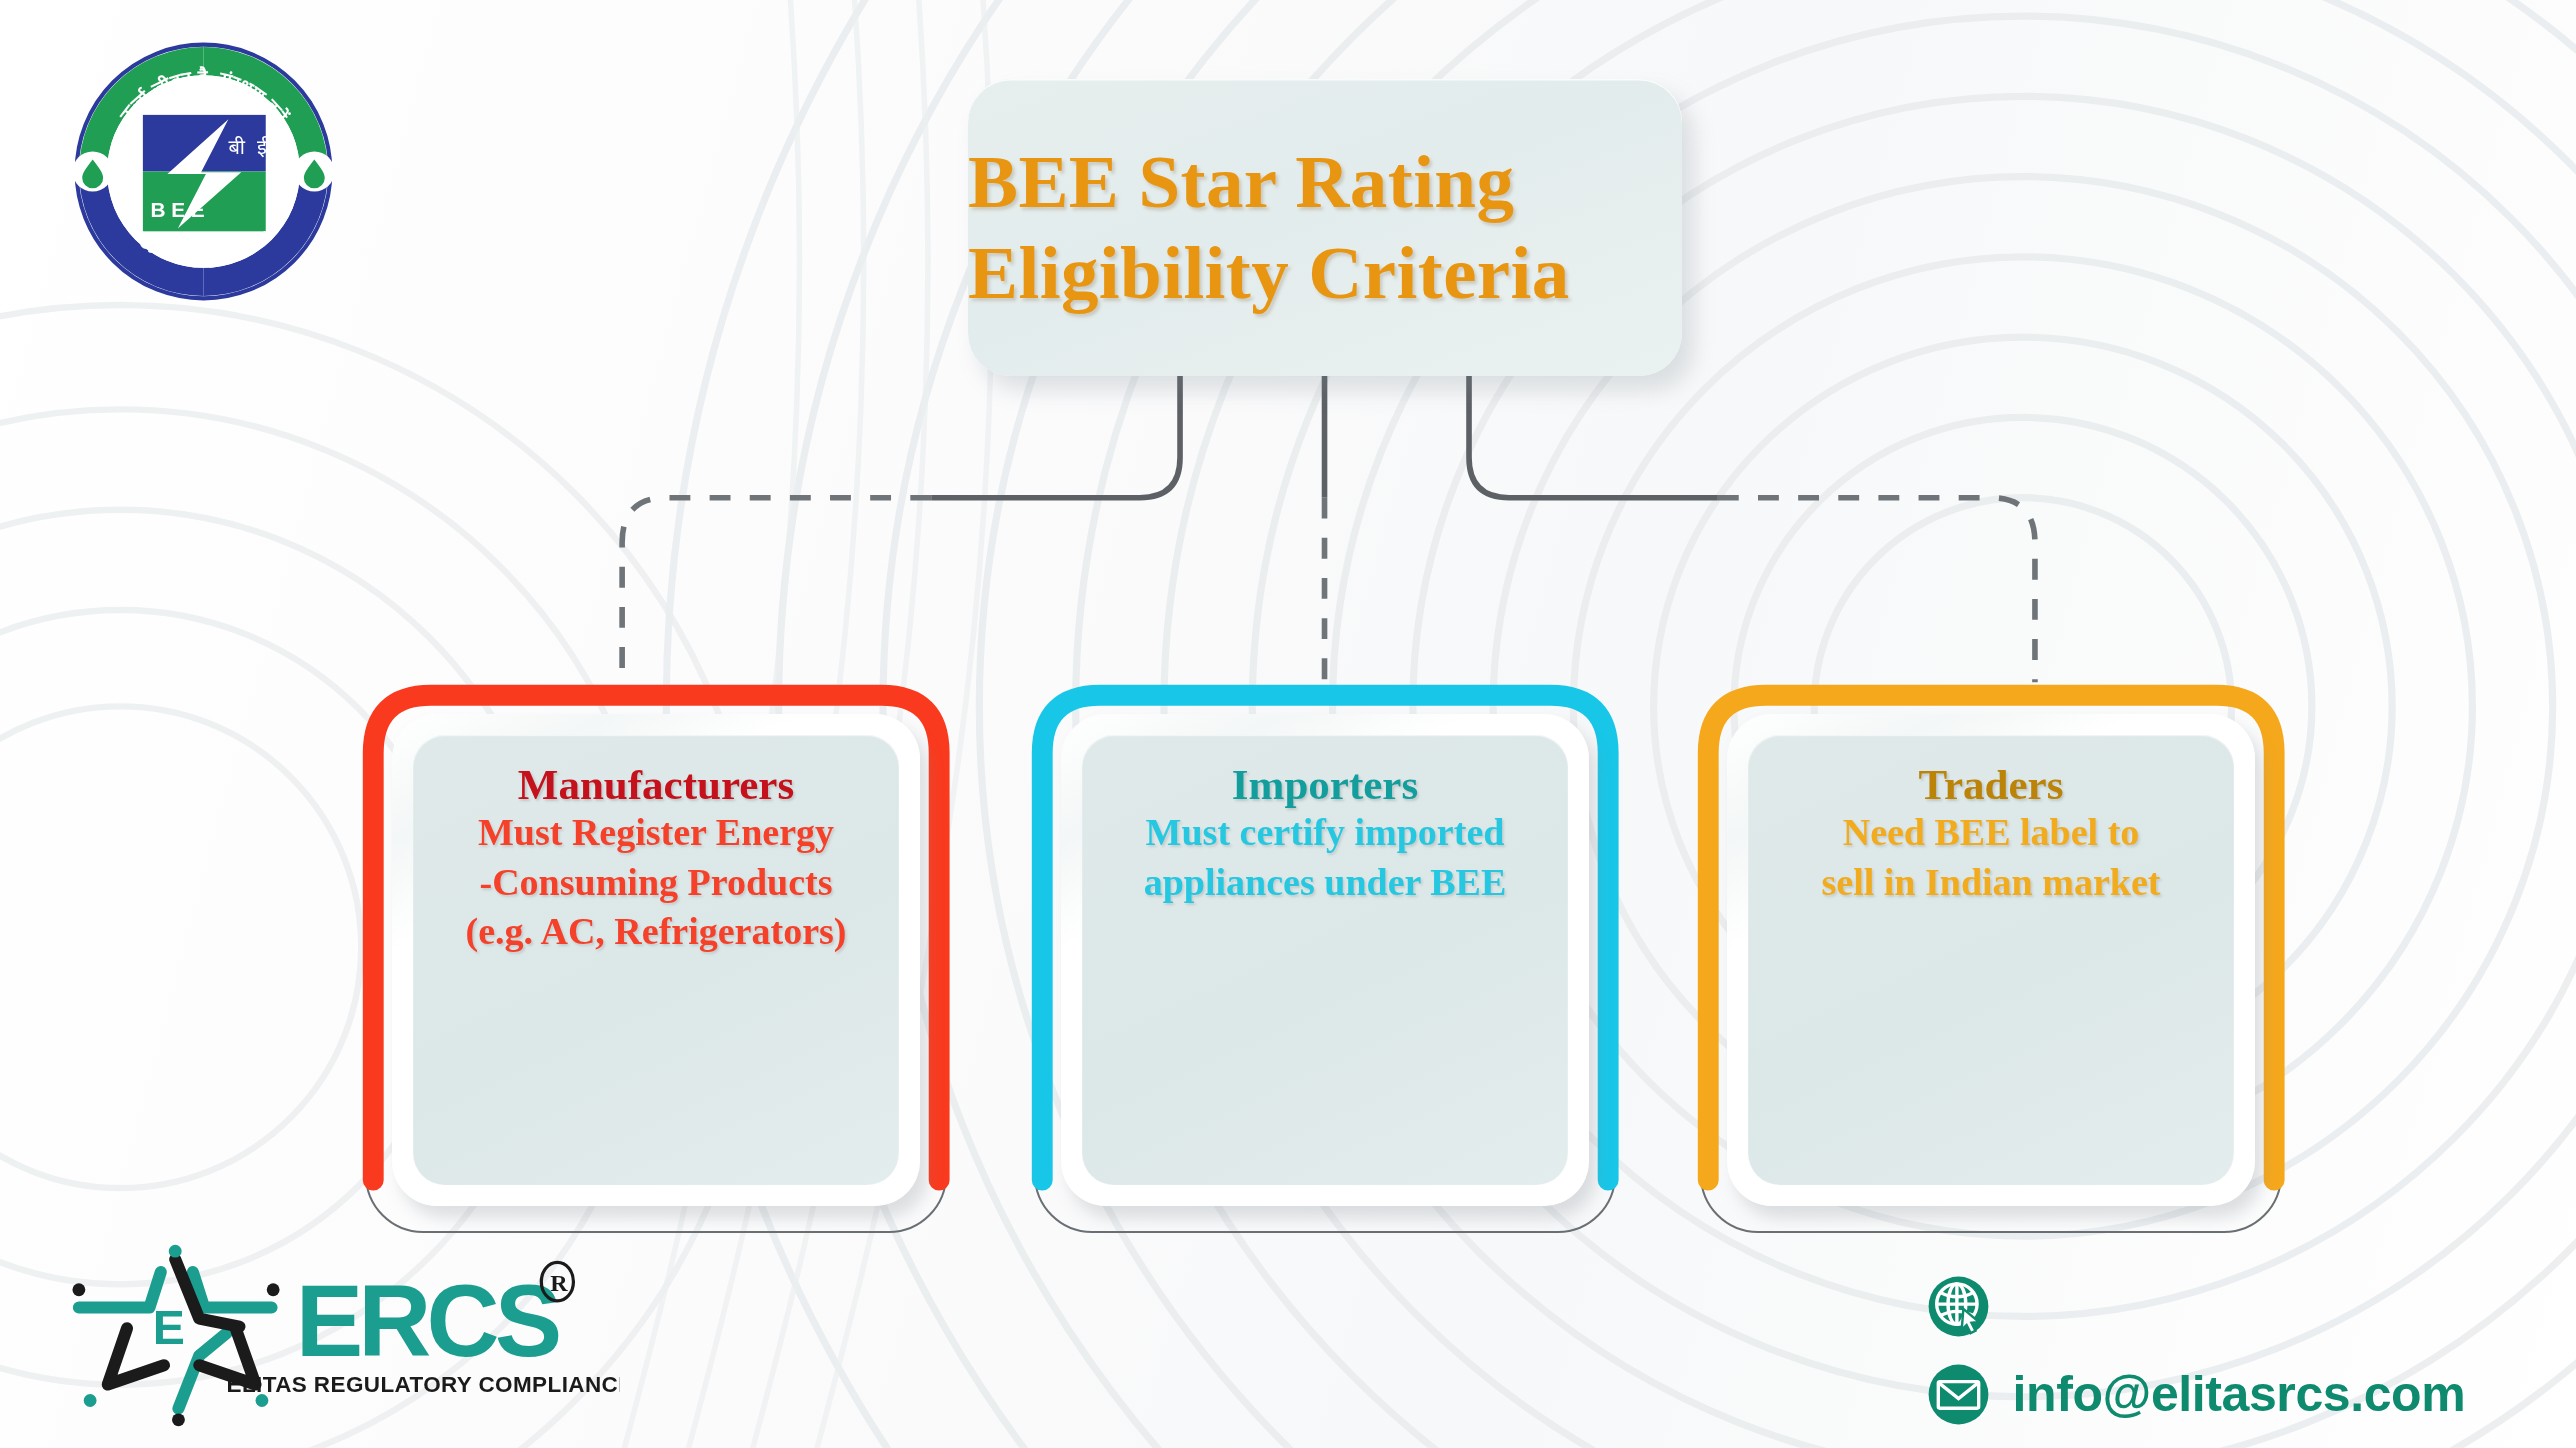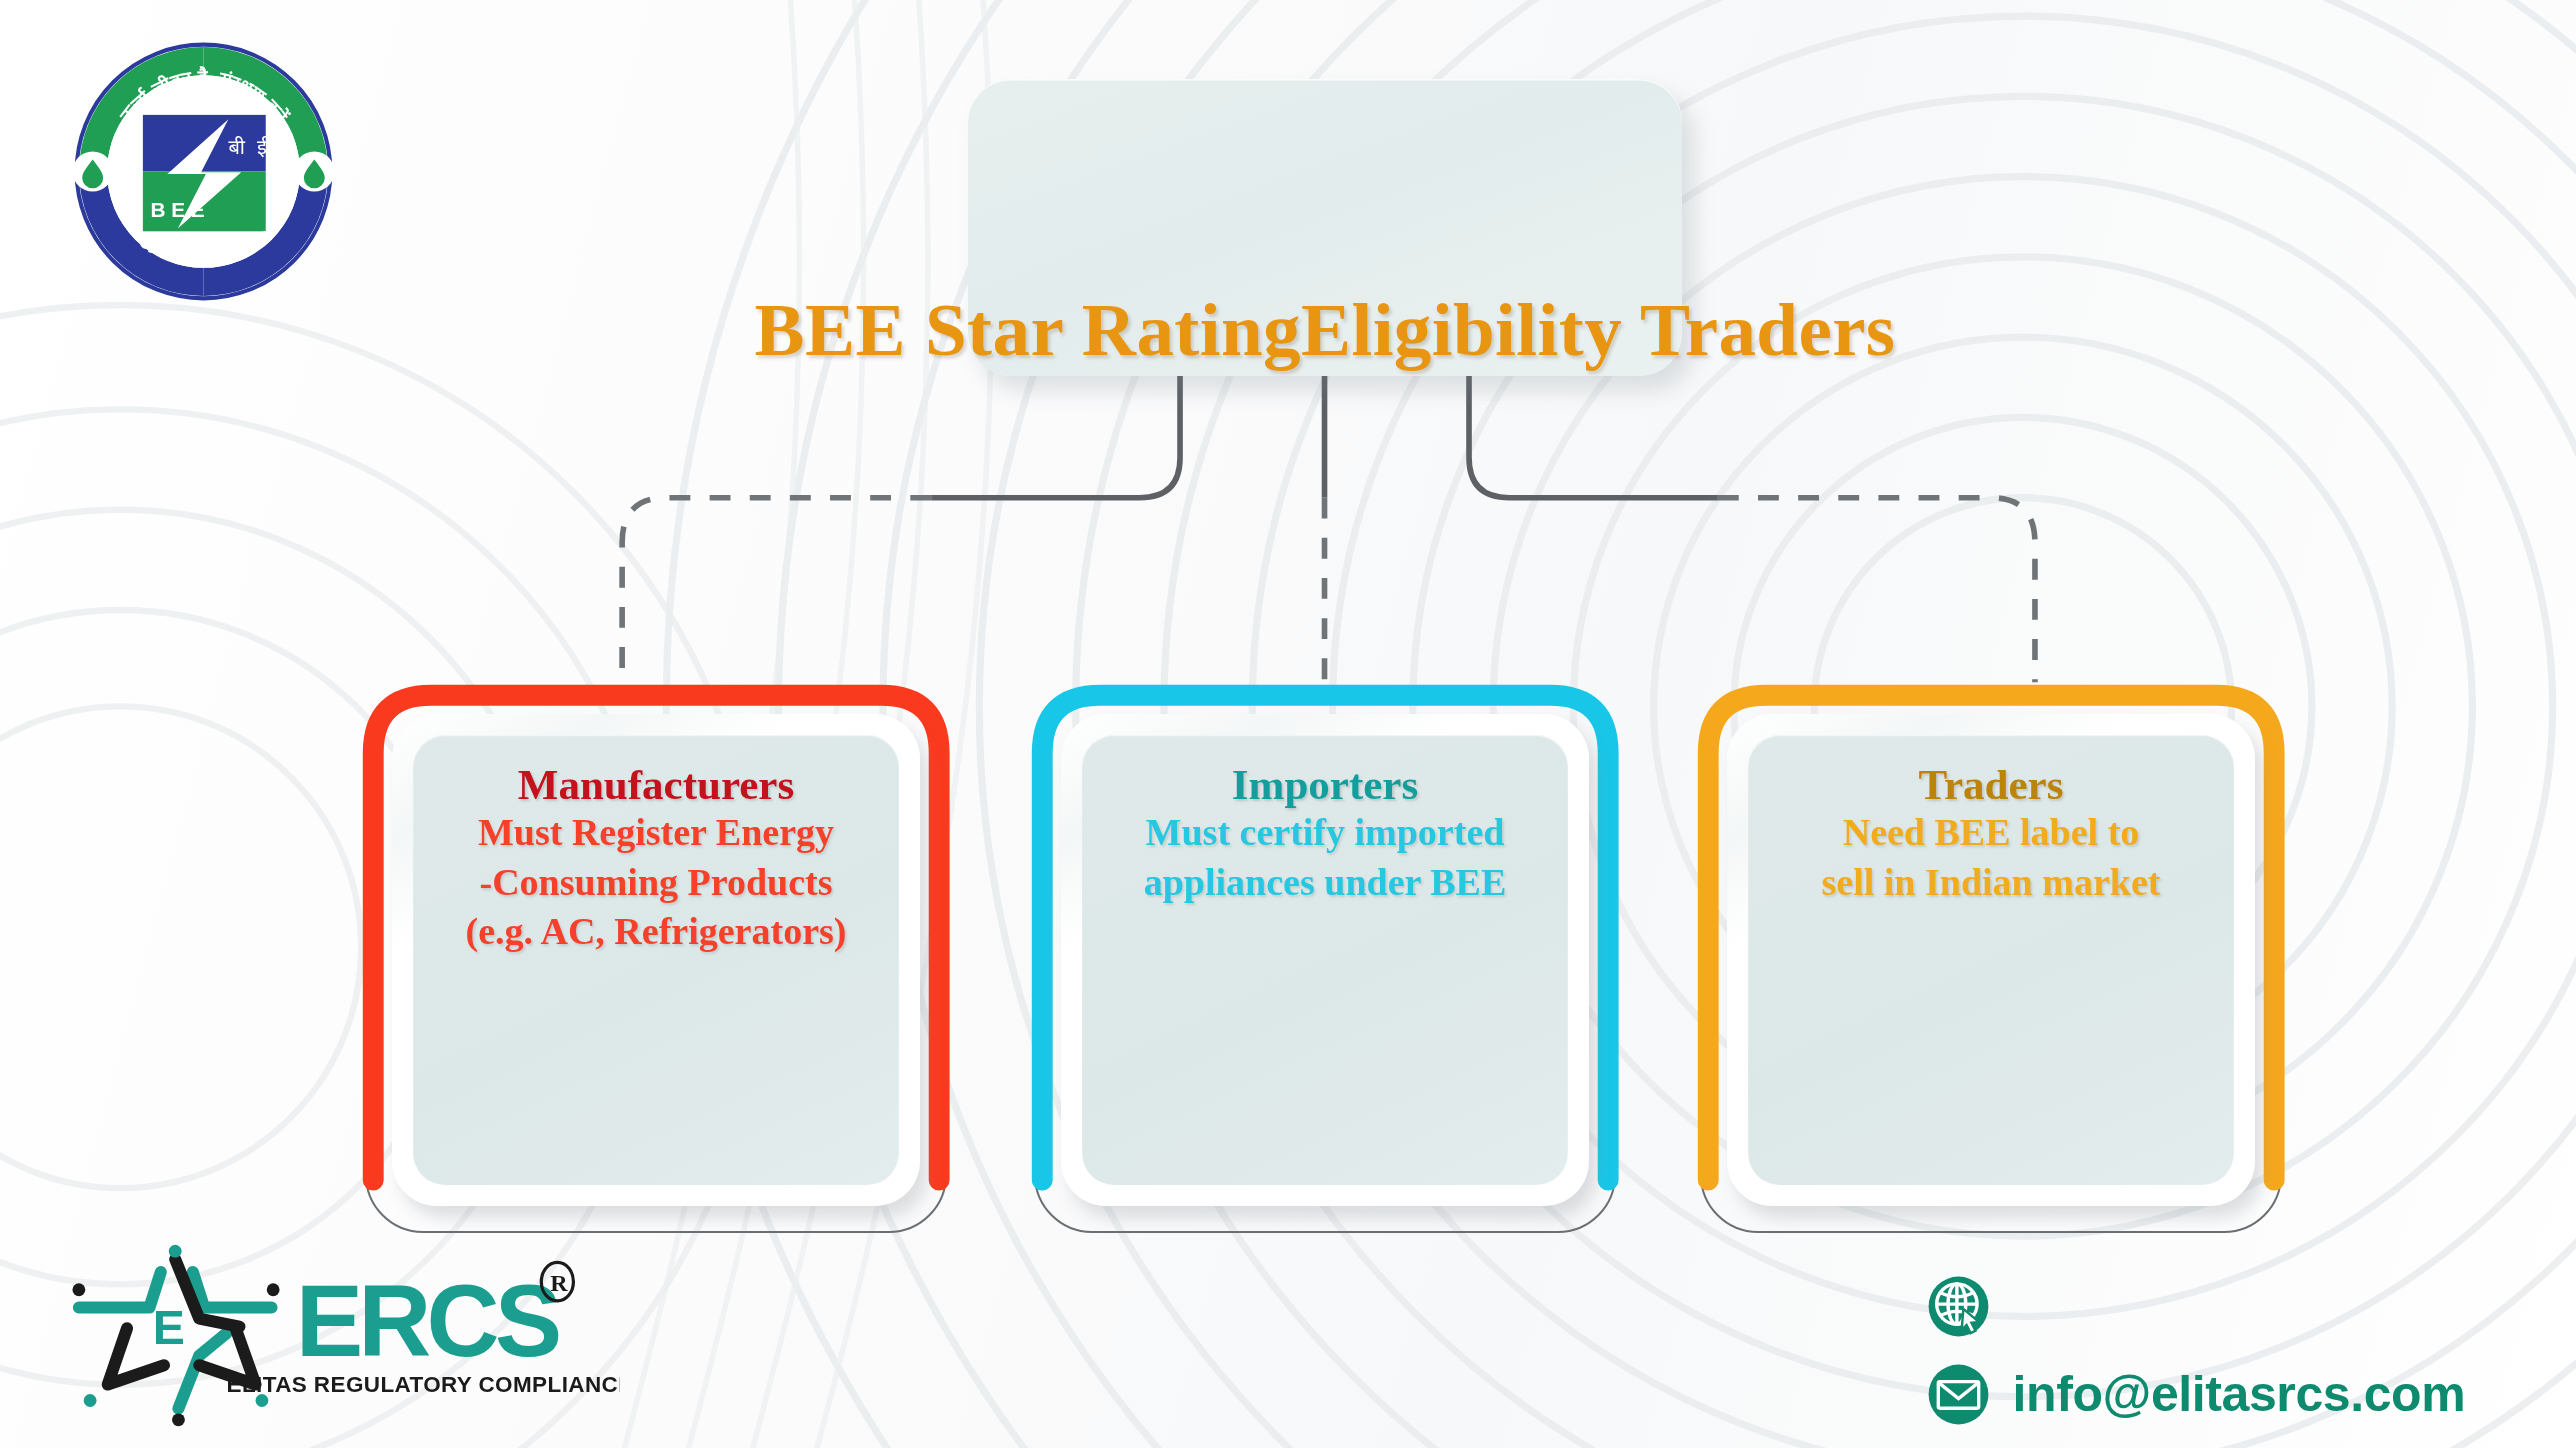--- a/index.html
+++ b/index.html
@@ -20,21 +20,21 @@
     background:
       linear-gradient(105deg,#ffffff 0%,#fbfbfc 38%,#f7f8f9 62%,#ffffff 100%);
   }
 
   
   #title-card{
     position:absolute;left:968px;top:79px;width:714px;height:297px;
     border-radius:43px;
     background:linear-gradient(160deg,#e6eeee 0%,#e3ecec 45%,#eaf1f1 100%);
     box-shadow:11.2px 14.4px 21px rgba(120,130,140,.22), 0 1.6px 0 rgba(255,255,255,.8) inset;
-    display:flex;flex-direction:row;align-items:flex-end;justify-content:center;
+    display:flex;flex-direction:column;align-items:flex-start;justify-content:center;
     z-index:6;
   }
   #title-card .tline{
     color:#e89611;
     font-weight:bold;
     font-size:75px;
     line-height:1.21;
     letter-spacing:0.4px;
     text-shadow:2.4px 3.2px 3.2px rgba(140,120,90,.30);
     white-space:nowrap;
@@ -167,21 +167,21 @@
     <text font-family="'Liberation Sans',sans-serif" font-size="23" font-weight="bold" fill="#ffffff">
       <textPath href="#beeTopArc" startOffset="50%" text-anchor="middle">ऊर्जा जीवन है, संरक्षण करें</textPath>
     </text>
     <text font-family="'Liberation Sans',sans-serif" font-size="21" font-weight="bold" fill="#ffffff">
       <textPath href="#beeBotArc" startOffset="50%" text-anchor="middle">Energy is Life, Conserve it</textPath>
     </text>
   </svg>
 
   <div id="title-card">
     <div class="tline">BEE Star Rating</div>
-    <div class="tline">Eligibility Traders</div>
+    <div class="tline">Eligibility Criteria</div>
   </div>
 
   <svg id="connectors" viewBox="0 0 3209 1805">
     <g fill="none" stroke="#5d6166" stroke-width="7" stroke-linecap="butt">
 
       <path d="M1470,468 L1470,570 Q1470,620 1420,620 L1160,620"></path>
 
       <path d="M1650,468 L1650,620"></path>
 
       <path d="M1830,468 L1830,570 Q1830,620 1880,620 L2140,620"></path>

